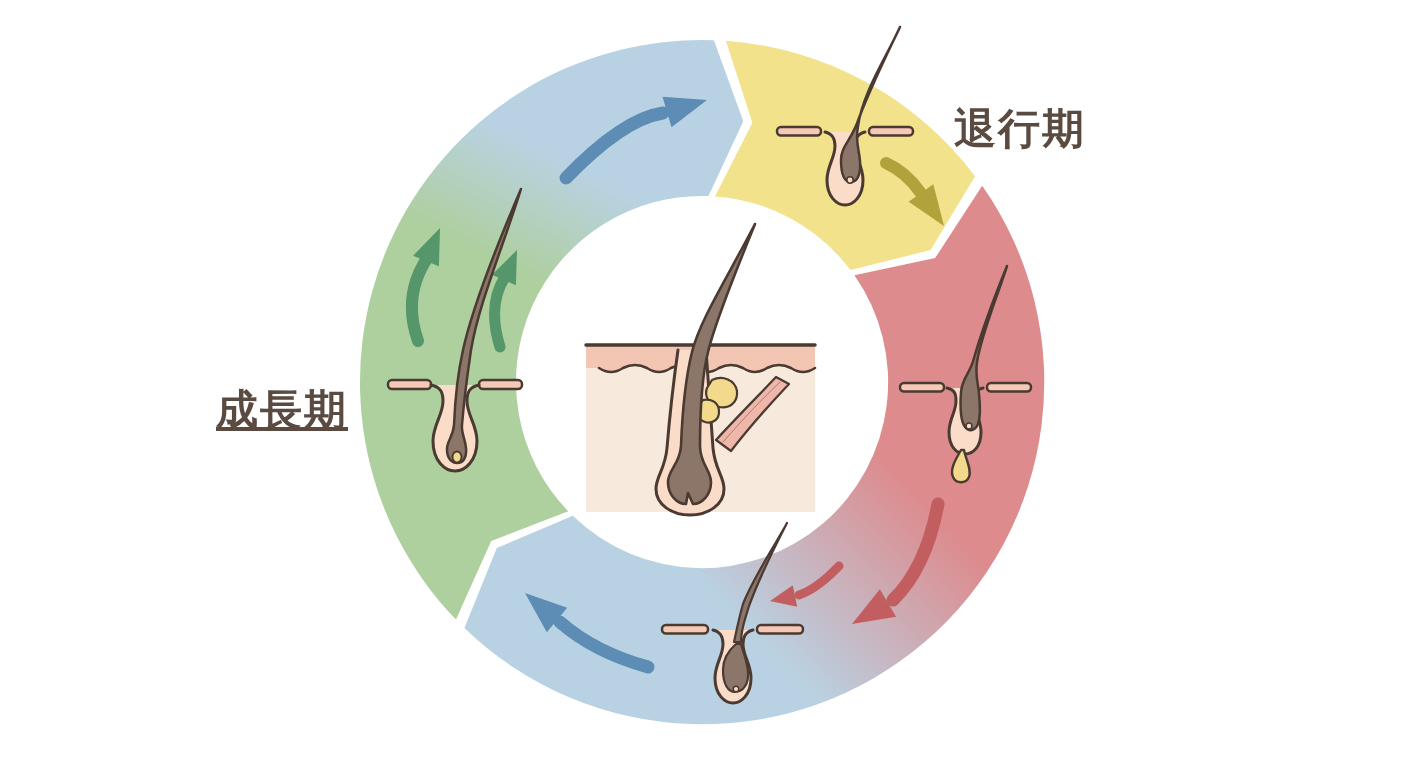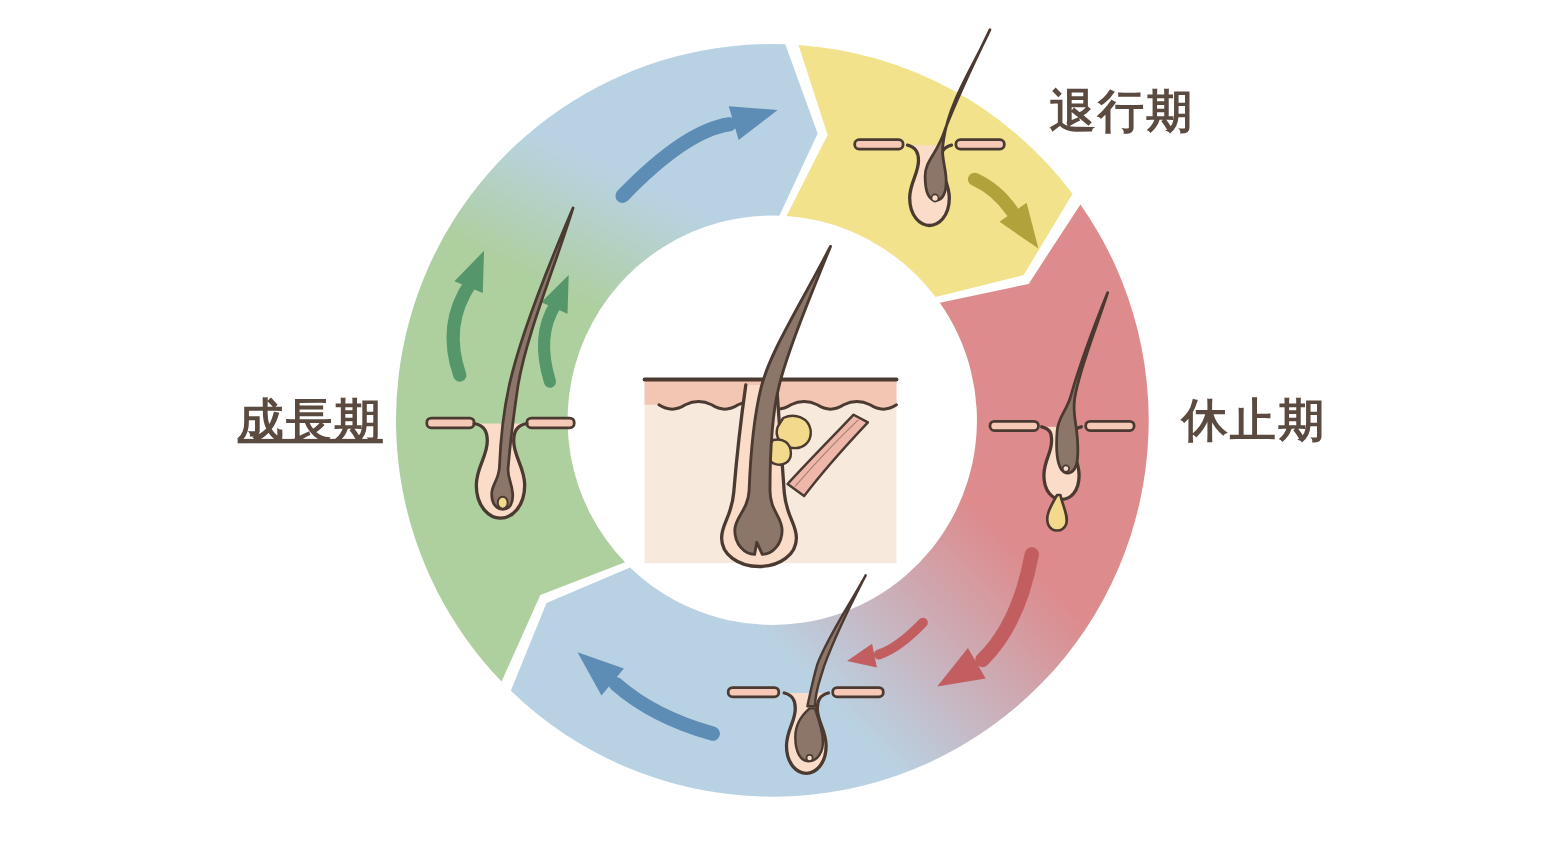--- a/index.html
+++ b/index.html
@@ -9,20 +9,21 @@
     font-family:"DejaVu Sans","Liberation Sans",sans-serif;
   }
   .stage{position:absolute;inset:0;}
   svg{position:absolute;left:0;top:0;}
   .phase-label{
     position:absolute;
     font-size:42px;font-weight:700;letter-spacing:2px;line-height:1;
     color:var(--text,#5a4a40);
     white-space:nowrap;
     user-select:none;
+    margin-top:28px;
   }
   .label-anagen {left:216px;top:361px;text-decoration:underline;}
   .label-catagen{left:954px;top:80px;}
   .label-telogen{left:1074px;top:361px;}
 </style>
 </head>
 <body>
 
 <div class="stage">
 
@@ -122,14 +123,13 @@
     <path d="M 716,440 C 738,416 760,394 776,377 L 789,384 C 772,402 750,426 731,451 Z" style="fill:var(--muscle);stroke:var(--ink)" stroke-width="2.2"></path>
     <path d="M 723,442 C 743,419 762,399 780,382" fill="none" style="stroke:var(--ink)" stroke-width="1" opacity="0.45"></path>
     <path d="M 712,380 C 723,375 735,380 737,391 C 738,402 730,409 719,407 C 709,405 704,396 707,388 Z" style="fill:var(--gland);stroke:var(--ink)" stroke-width="2.2"></path>
     <path d="M 703,400 C 712,398 719,403 719,412 C 719,420 712,424 705,422 C 698,420 695,412 698,406 Z" style="fill:var(--gland);stroke:var(--ink)" stroke-width="2.2"></path>
     <path d="M 755,224 C 726,280 700,320 692,352 C 685,380 682,420 681,446 C 680,464 668,470 668,482 C 668,495 677,504 686,504 L 688,493 L 693,504 C 702,504 711,495 711,482 C 711,470 700,464 700,446 C 700,420 701,380 708,352 C 715,322 737,268 755,224 Z" style="fill:var(--hair);stroke:var(--ink)" stroke-width="2.6"></path>
   </g>
 </svg>
 
   <div class="phase-label label-anagen">成長期</div>
   <div class="phase-label label-catagen">退行期</div>
-  <div class="phase-label label-telogen">休止期</div>
 </div>
 
 </body></html>

